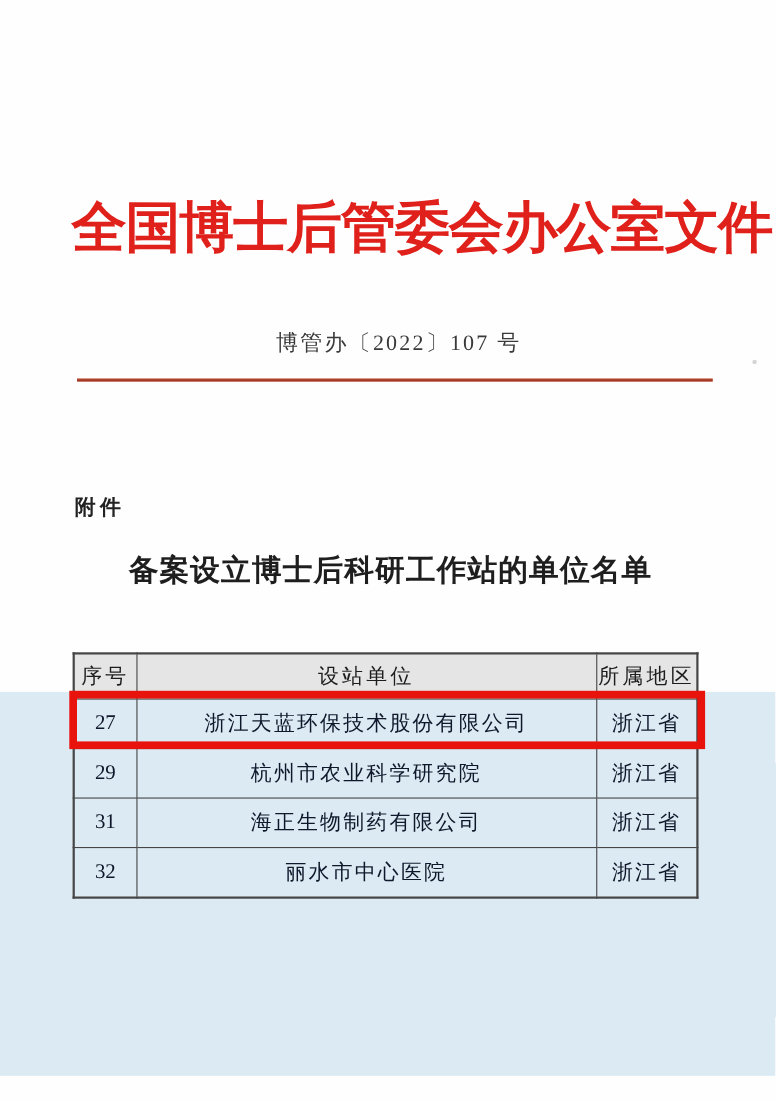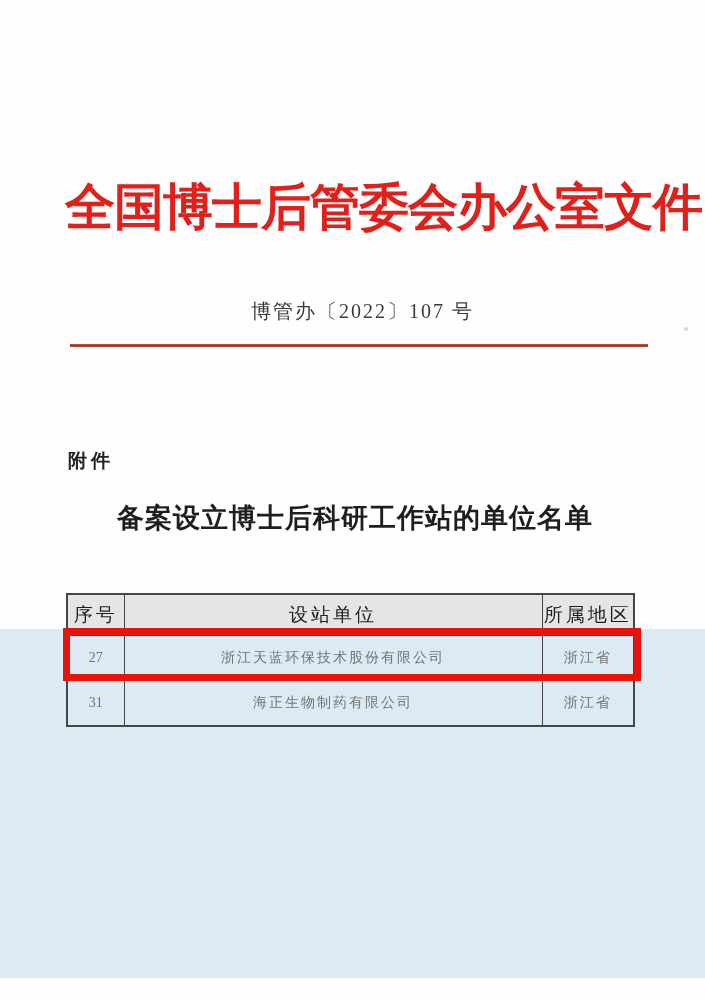--- a/index.html
+++ b/index.html
@@ -68,24 +68,24 @@
   table.units th{
     height:38px;
     background:#e5e5e5;
     font-size:19px;font-weight:normal;
     letter-spacing:3px;
     text-align:center;vertical-align:middle;
     color:#1d1d1d;
   }
   table.units td{
     height:42px;
-    font-size:14px;
+    font-size:19px;
     text-align:center;vertical-align:middle;
     background:transparent;
-    color:#737373;
+    color:#0f172a;
   }
   td.c-unit{letter-spacing:2px;}
   td.c-region{letter-spacing:2px;}
   col.w-no{width:57px;}
   col.w-unit{width:418px;}
   col.w-region{width:92px;}
   
   .highlight-box{
     position:absolute;top:628px;left:63px;
     width:578px;height:53px;
@@ -132,22 +132,32 @@
         <th>所属地区</th>
       </tr>
     </thead>
     <tbody id="units-tbody">
         <tr>
     <td class="c-no">27</td>
     <td class="c-unit">浙江天蓝环保技术股份有限公司</td>
     <td class="c-region">浙江省</td>
   </tr>
         <tr>
+    <td class="c-no">29</td>
+    <td class="c-unit">杭州市农业科学研究院</td>
+    <td class="c-region">浙江省</td>
+  </tr>
+        <tr>
     <td class="c-no">31</td>
     <td class="c-unit">海正生物制药有限公司</td>
+    <td class="c-region">浙江省</td>
+  </tr>
+        <tr>
+    <td class="c-no">32</td>
+    <td class="c-unit">丽水市中心医院</td>
     <td class="c-region">浙江省</td>
   </tr>
       </tbody>
   </table>
 
   <div class="highlight-box"></div>
 
 </div>
 
 </body></html>

